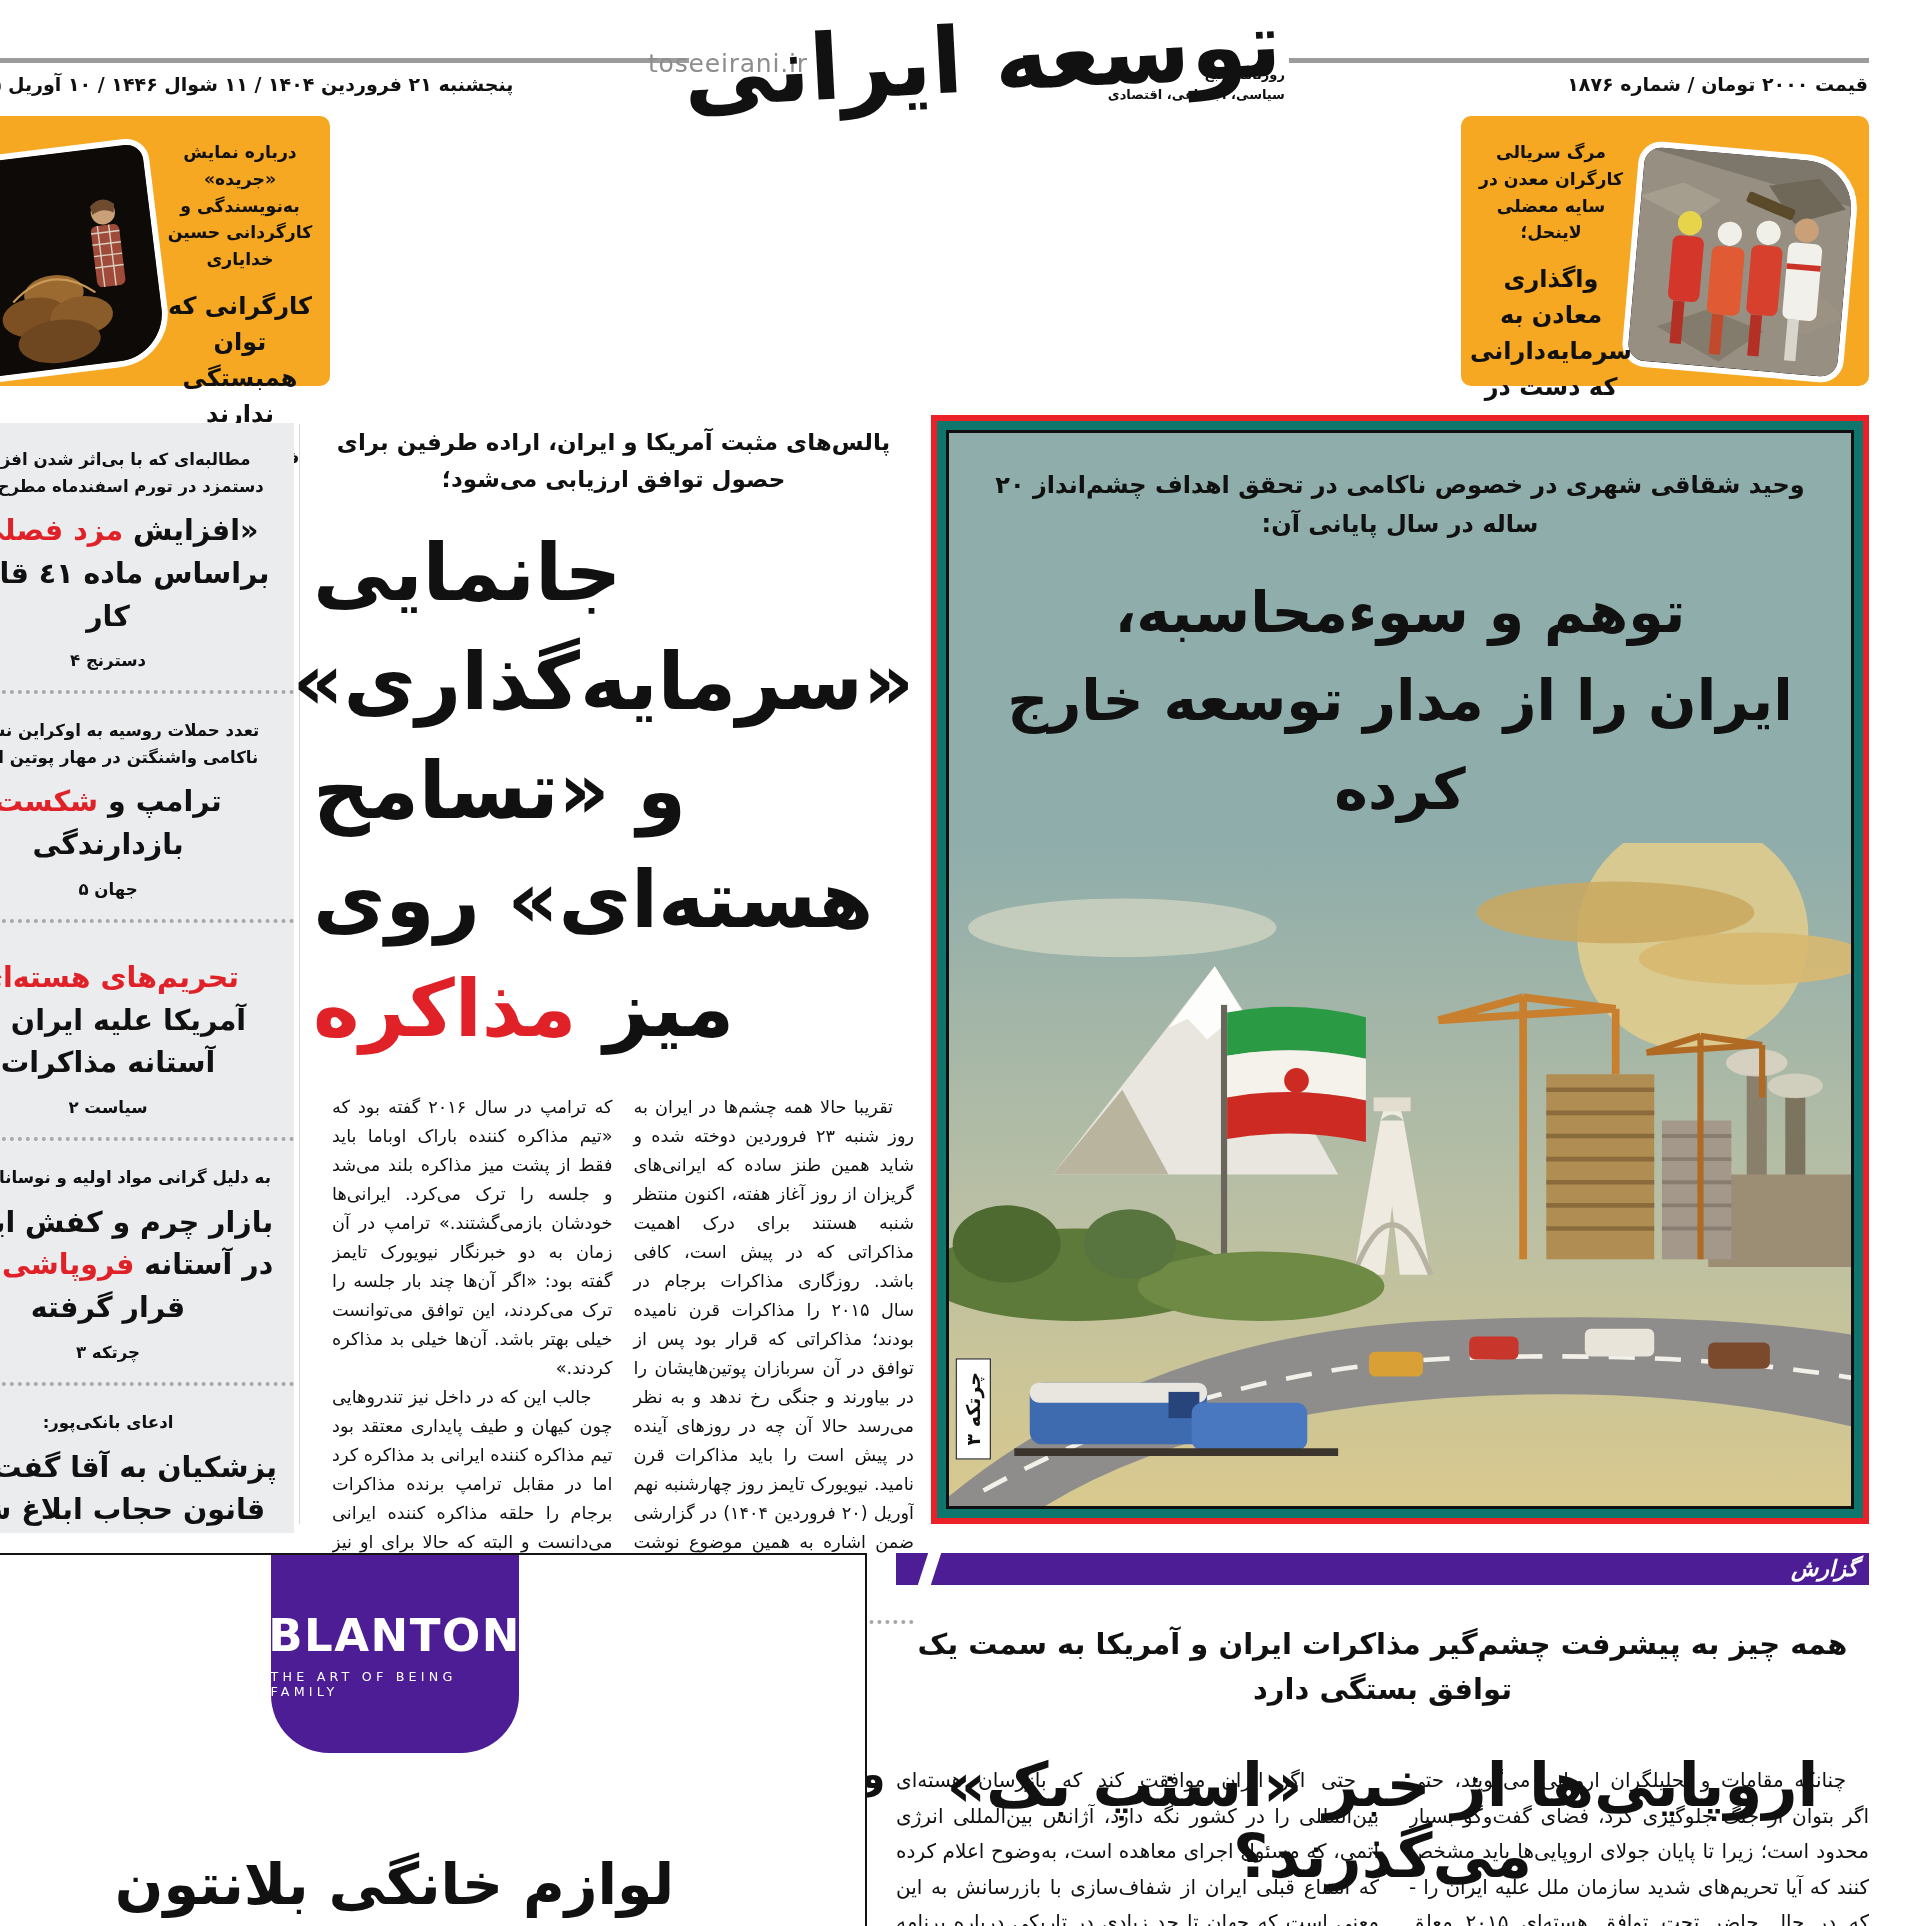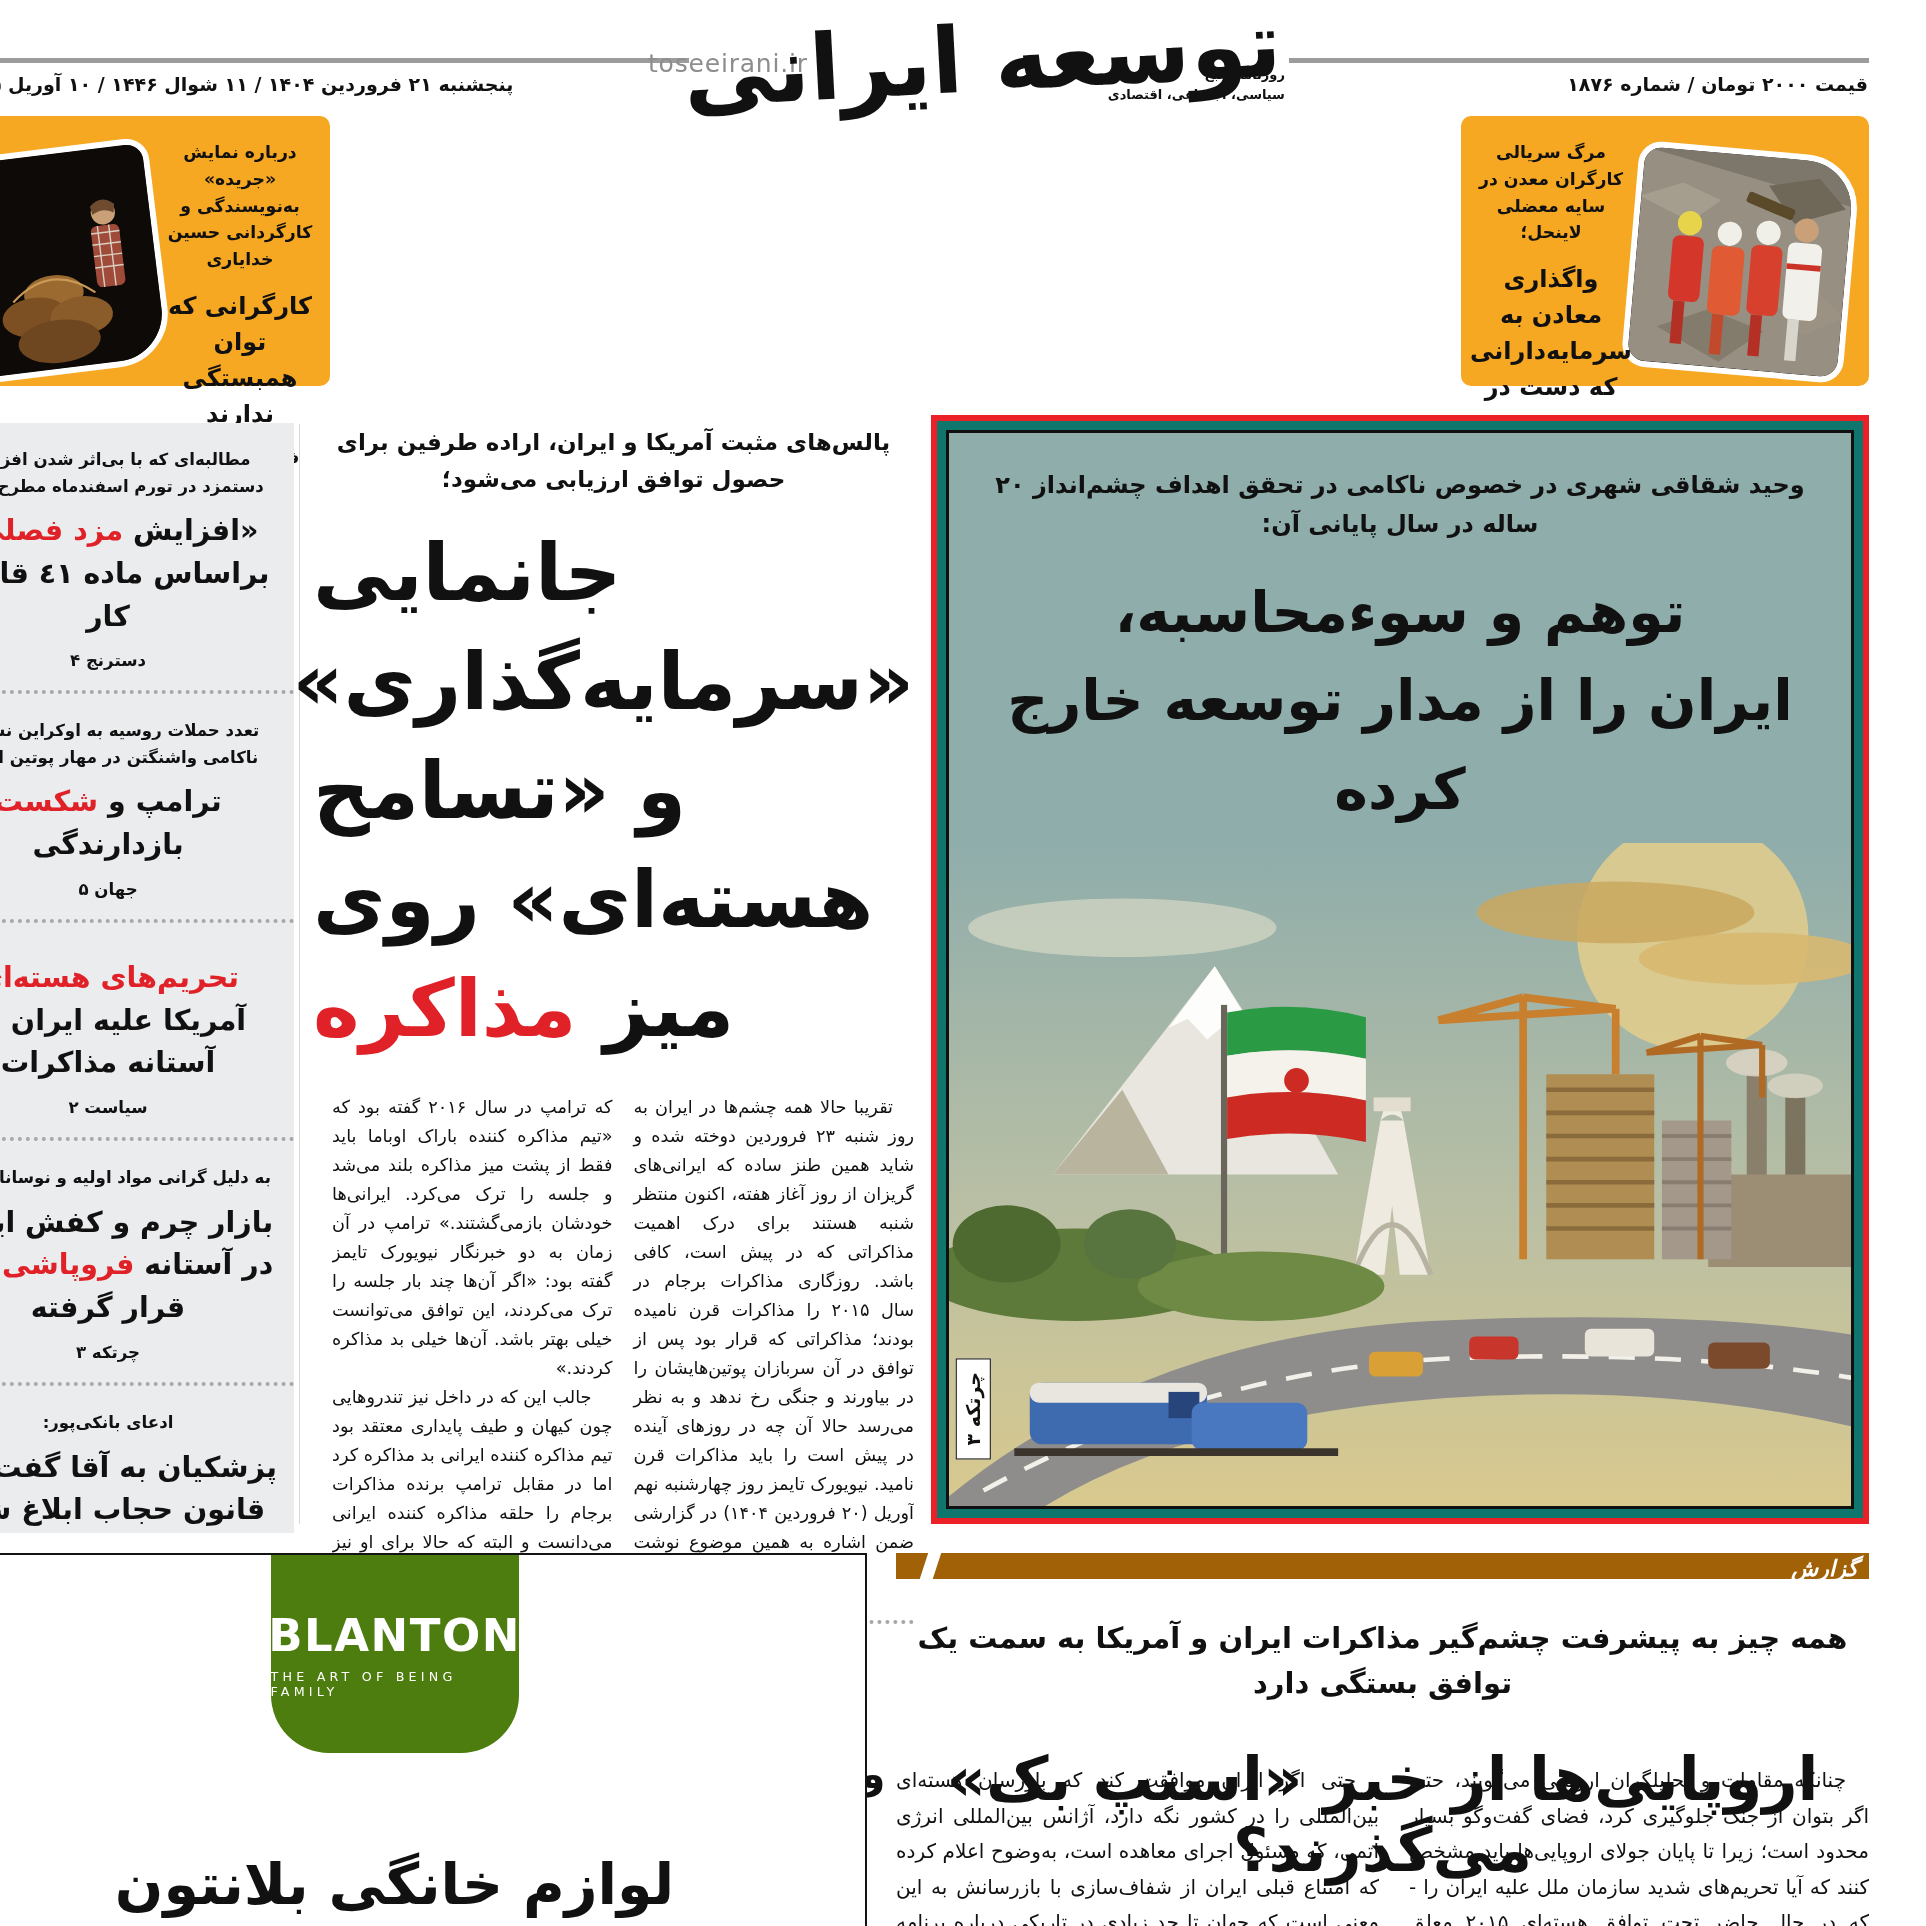--- a/index.html
+++ b/index.html
@@ -54,28 +54,28 @@
                  overflow:hidden;box-sizing:border-box;}
   .f-kicker{text-align:center;font-size:24px;font-weight:bold;line-height:1.6;padding:33px 27px 0;}
   .f-title{text-align:center;font-size:57px;font-weight:bold;line-height:1.55;margin-top:25px;}
   .f-scene{position:absolute;left:0;bottom:0;width:100%;height:663px;}
   .f-ref{position:absolute;left:7px;bottom:46px;background:#fff;border:1.9px solid #0a0a0a;
          padding:13px 5.4px;writing-mode:vertical-rl;transform:rotate(180deg);
          font-size:19px;font-weight:bold;}
   
   .ad{position:absolute;left:58px;top:1553px;width:945px;height:1492px;background:#fff;
       border:2.7px solid #141414;box-sizing:border-box;overflow:hidden;}
-  .ad-logo{margin:0 auto;width:248px;height:198px;background:#4d7c0f;border-radius:0 0 58px 58px;
+  .ad-logo{margin:0 auto;width:248px;height:198px;background:#4c1d95;border-radius:0 0 58px 58px;
            display:flex;flex-direction:column;align-items:center;justify-content:center;direction:ltr;}
   .ad-brand{color:#fff;font-size:45px;font-weight:bold;letter-spacing:1.5px;font-family:"DejaVu Sans",sans-serif;}
   .ad-brand-sub{color:#fff;font-size:12.7px;letter-spacing:4.2px;margin-top:7px;}
   .ad-line1{text-align:center;font-size:57px;font-weight:bold;margin-top:98px;}
   
   .report{position:absolute;left:1032px;top:1553px;width:973px;height:1492px;}
-  .r-bar{position:relative;height:26px;background:#a16207;}
+  .r-bar{position:relative;height:32px;background:#4c1d95;}
   .r-bar-notch{position:absolute;left:27px;top:0;width:13px;height:32px;background:#fff;transform:skewX(-18deg);}
   .r-bar-label{position:absolute;right:10.8px;top:1.5px;color:#fff;font-size:22.3px;font-weight:bold;font-style:italic;}
   .r-kicker{text-align:center;font-size:29px;font-weight:bold;margin-top:37px;line-height:1.55;}
   .r-title{text-align:center;font-size:61px;font-weight:bold;margin-top:37px;}
   .rb{position:absolute;font-size:20px;line-height:1.78;text-align:justify;overflow:hidden;}
   .rb p{margin:0;text-indent:23px;}
   .rb-r1{right:0;top:210px;width:460px;height:435px;}
   .rb-l1{left:0;top:210px;width:483px;height:435px;}
 </style>
 </head>

